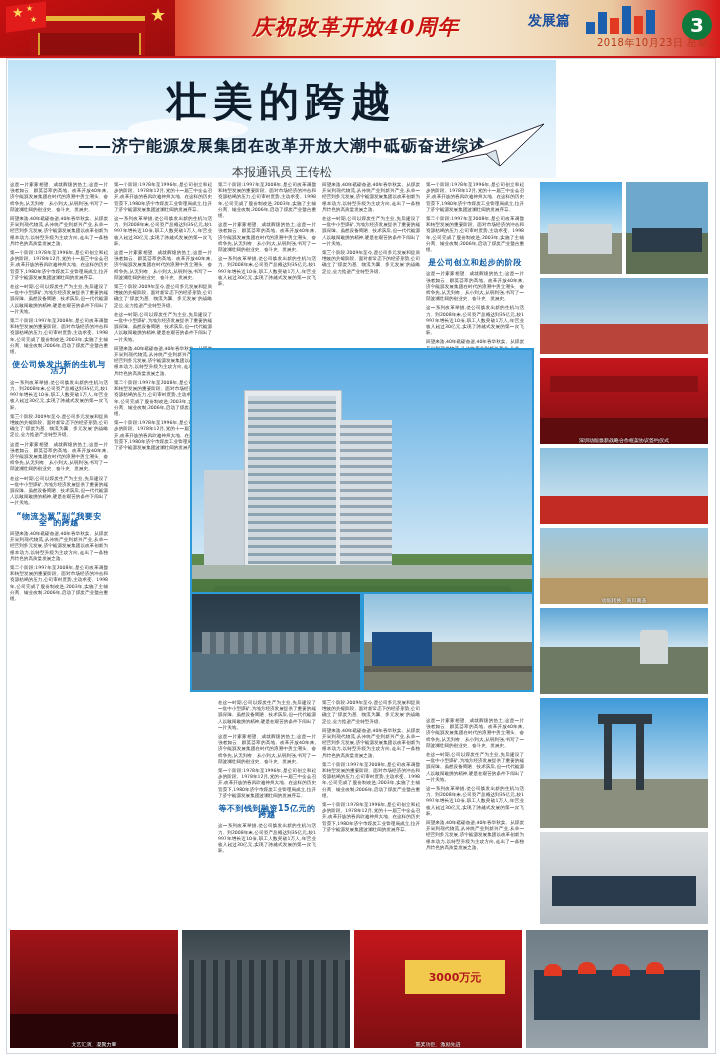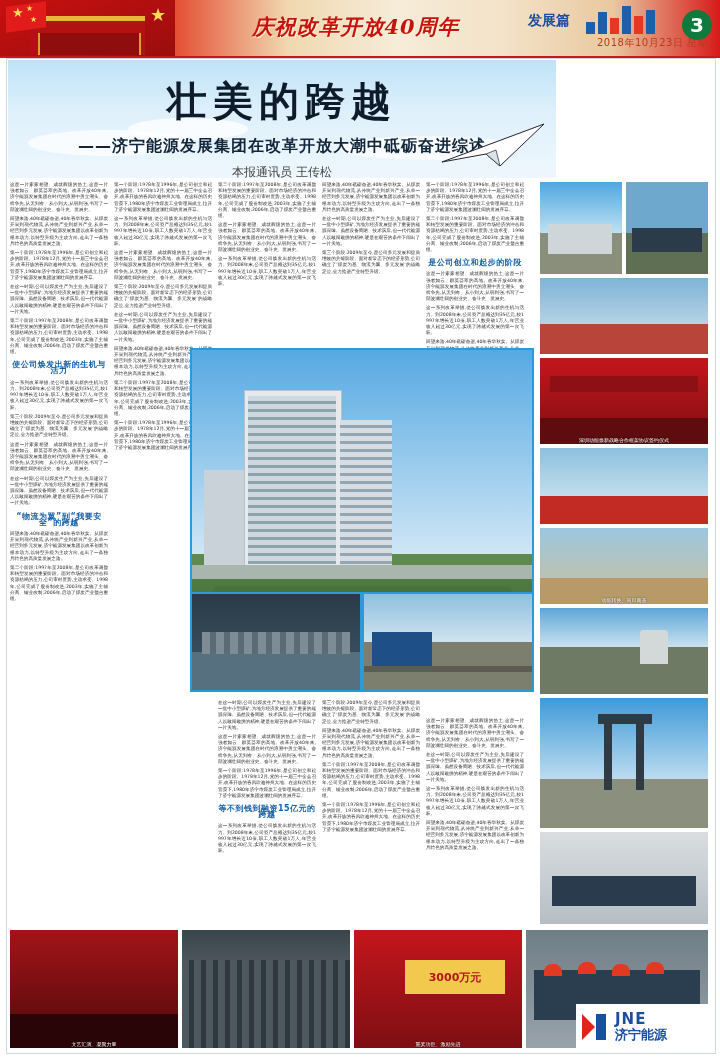--- a/index.html
+++ b/index.html
@@ -272,21 +272,14 @@
   </div>
   <div class="ph" style="left:526px;top:930px;width:182px;height:118px;">
     <div style="position:absolute;inset:0;background:linear-gradient(180deg,#6f7d86,#98a3aa);"></div>
     <div style="position:absolute;left:8px;top:40px;width:166px;height:50px;background:#2b3e50;"></div>
     <div style="position:absolute;left:18px;top:34px;width:18px;height:12px;background:#e23a22;border-radius:8px 8px 0 0;"></div>
     <div style="position:absolute;left:52px;top:32px;width:18px;height:12px;background:#e23a22;border-radius:8px 8px 0 0;"></div>
     <div style="position:absolute;left:86px;top:34px;width:18px;height:12px;background:#e23a22;border-radius:8px 8px 0 0;"></div>
     <div style="position:absolute;left:120px;top:32px;width:18px;height:12px;background:#e23a22;border-radius:8px 8px 0 0;"></div>
   </div>
 
-  <div class="logo">
-    <div class="mark"></div>
-    <div class="txt">
-      <b>JNE</b>
-      <span>济宁能源</span>
-    </div>
-  </div>
 
 </div>
 
 </body></html>

